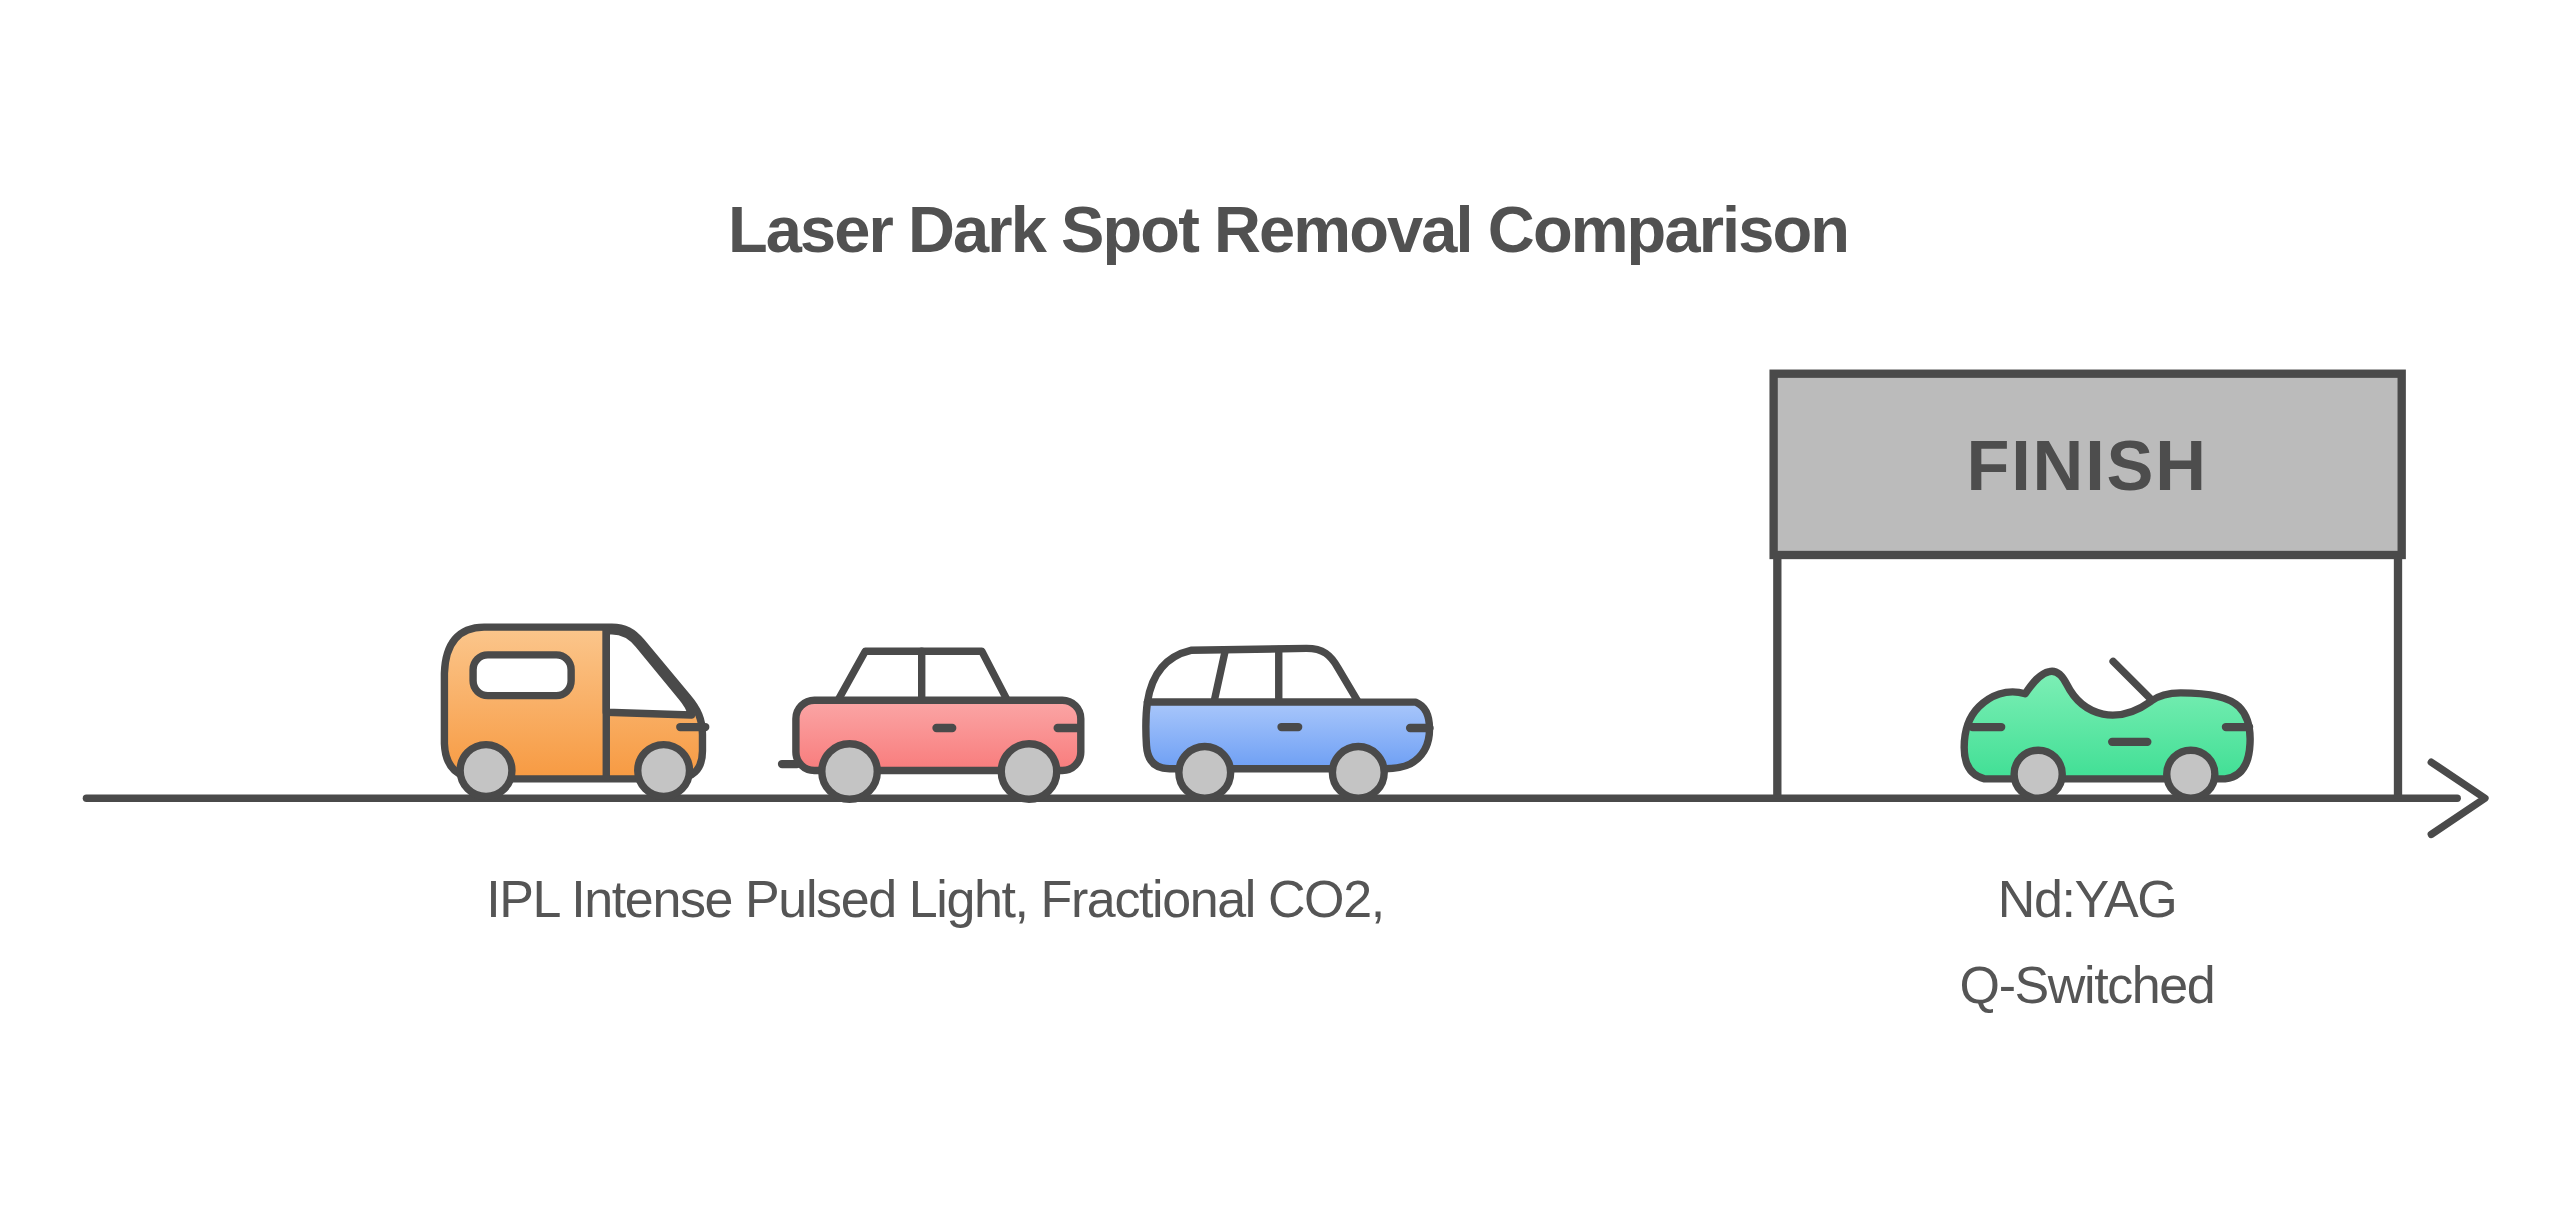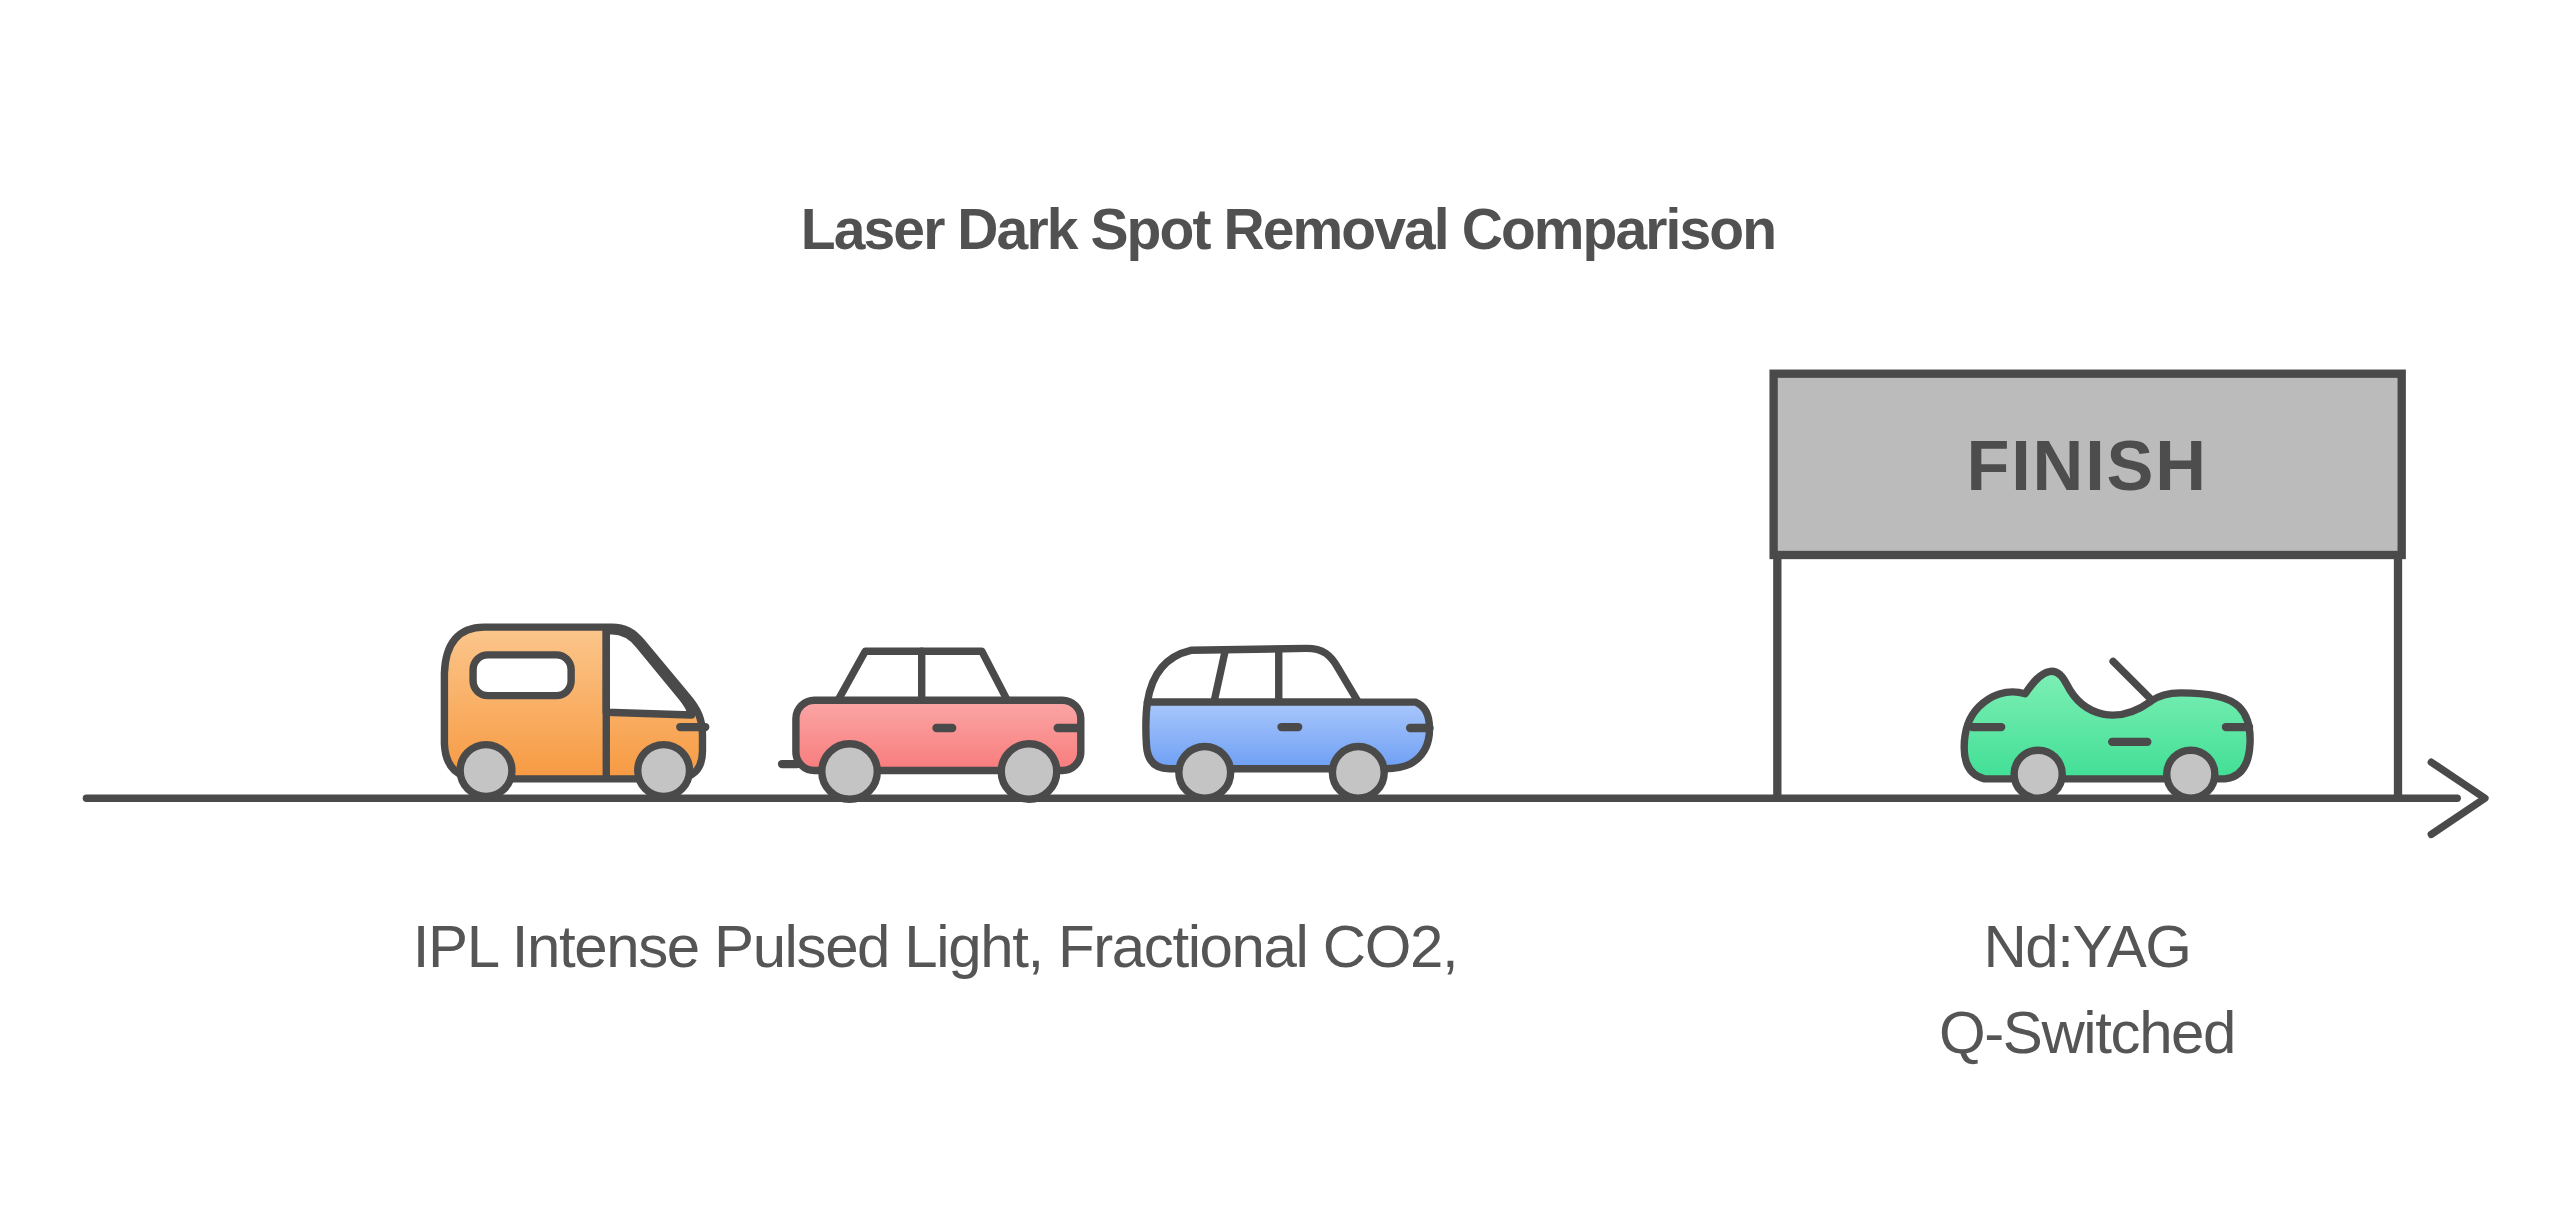--- a/index.html
+++ b/index.html
@@ -8,37 +8,37 @@
     width:2576px;height:1221px;
     background:#fff;
     overflow:hidden;
     font-family:"Liberation Sans", sans-serif;
   }
   .title{
     position:absolute;
     left:0;right:0;
     top:185px;
     text-align:center;
-    font-size:57px;
+    font-size:65px;
     line-height:89px;
     font-weight:bold;
     letter-spacing:-1.9px;
     color:#515151;
   }
   .scene{
     position:absolute;
     left:0;top:0;
     width:2576px;height:1221px;
   }
   .group-label{
     position:absolute;
-    top:904px;
+    top:856px;
     transform:translateX(-50%);
     text-align:center;
-    font-size:60px;
+    font-size:52px;
     line-height:86px;
     letter-spacing:-1.4px;
     color:#555555;
     white-space:nowrap;
   }
   .label-slow{left:935px;}
   .label-fast{left:2087px;}
   .group-label span{display:block;}
 
   

